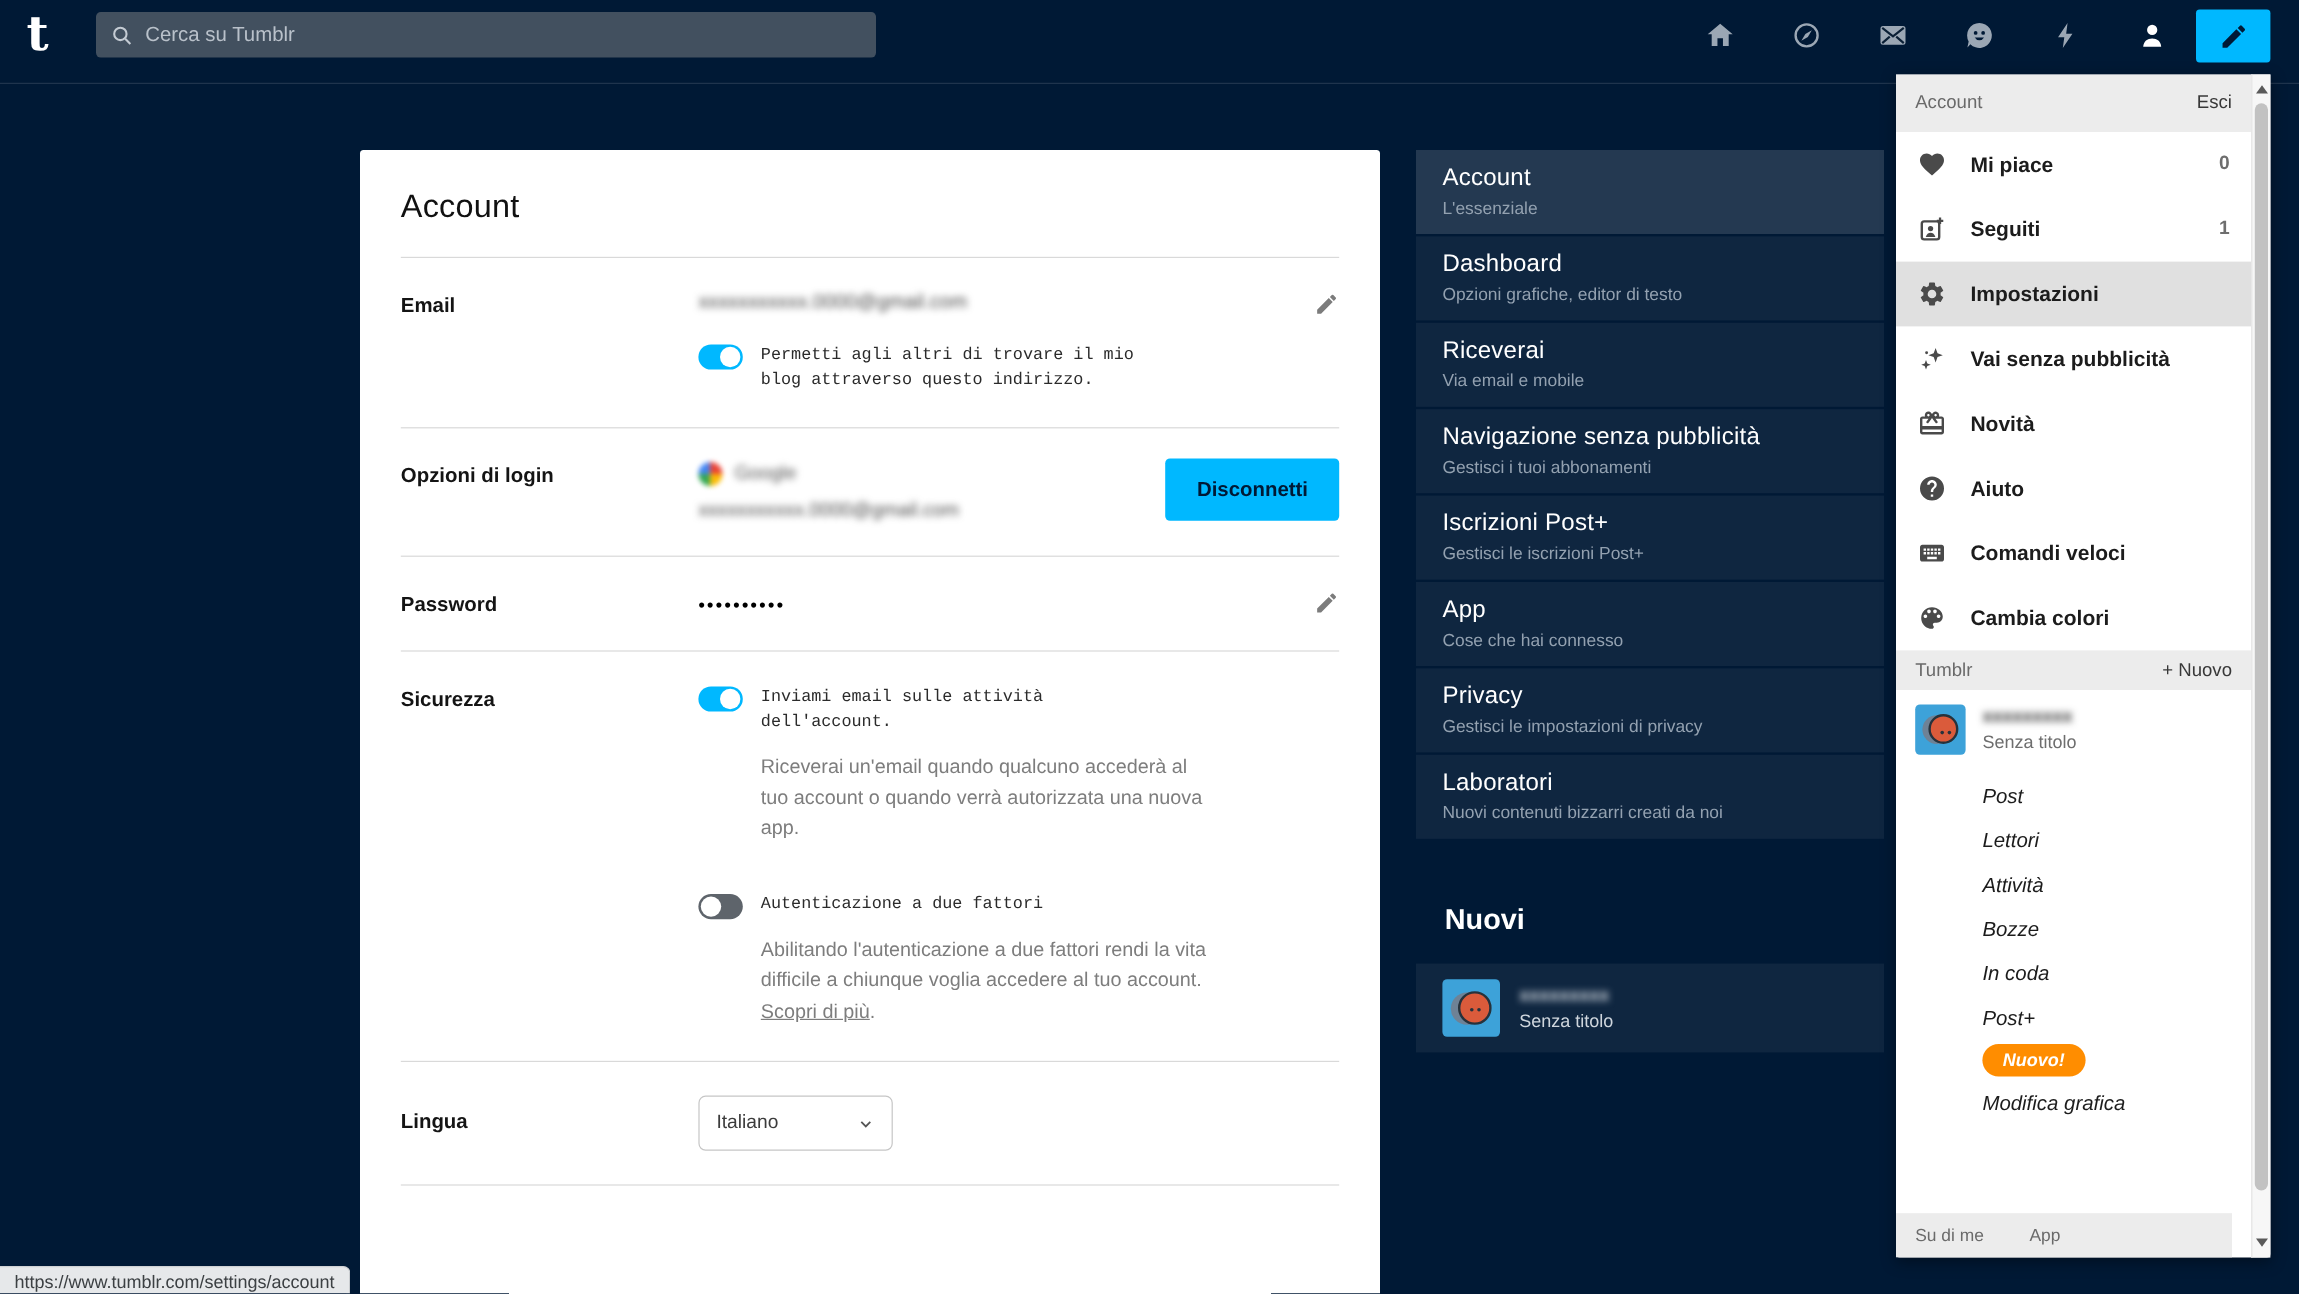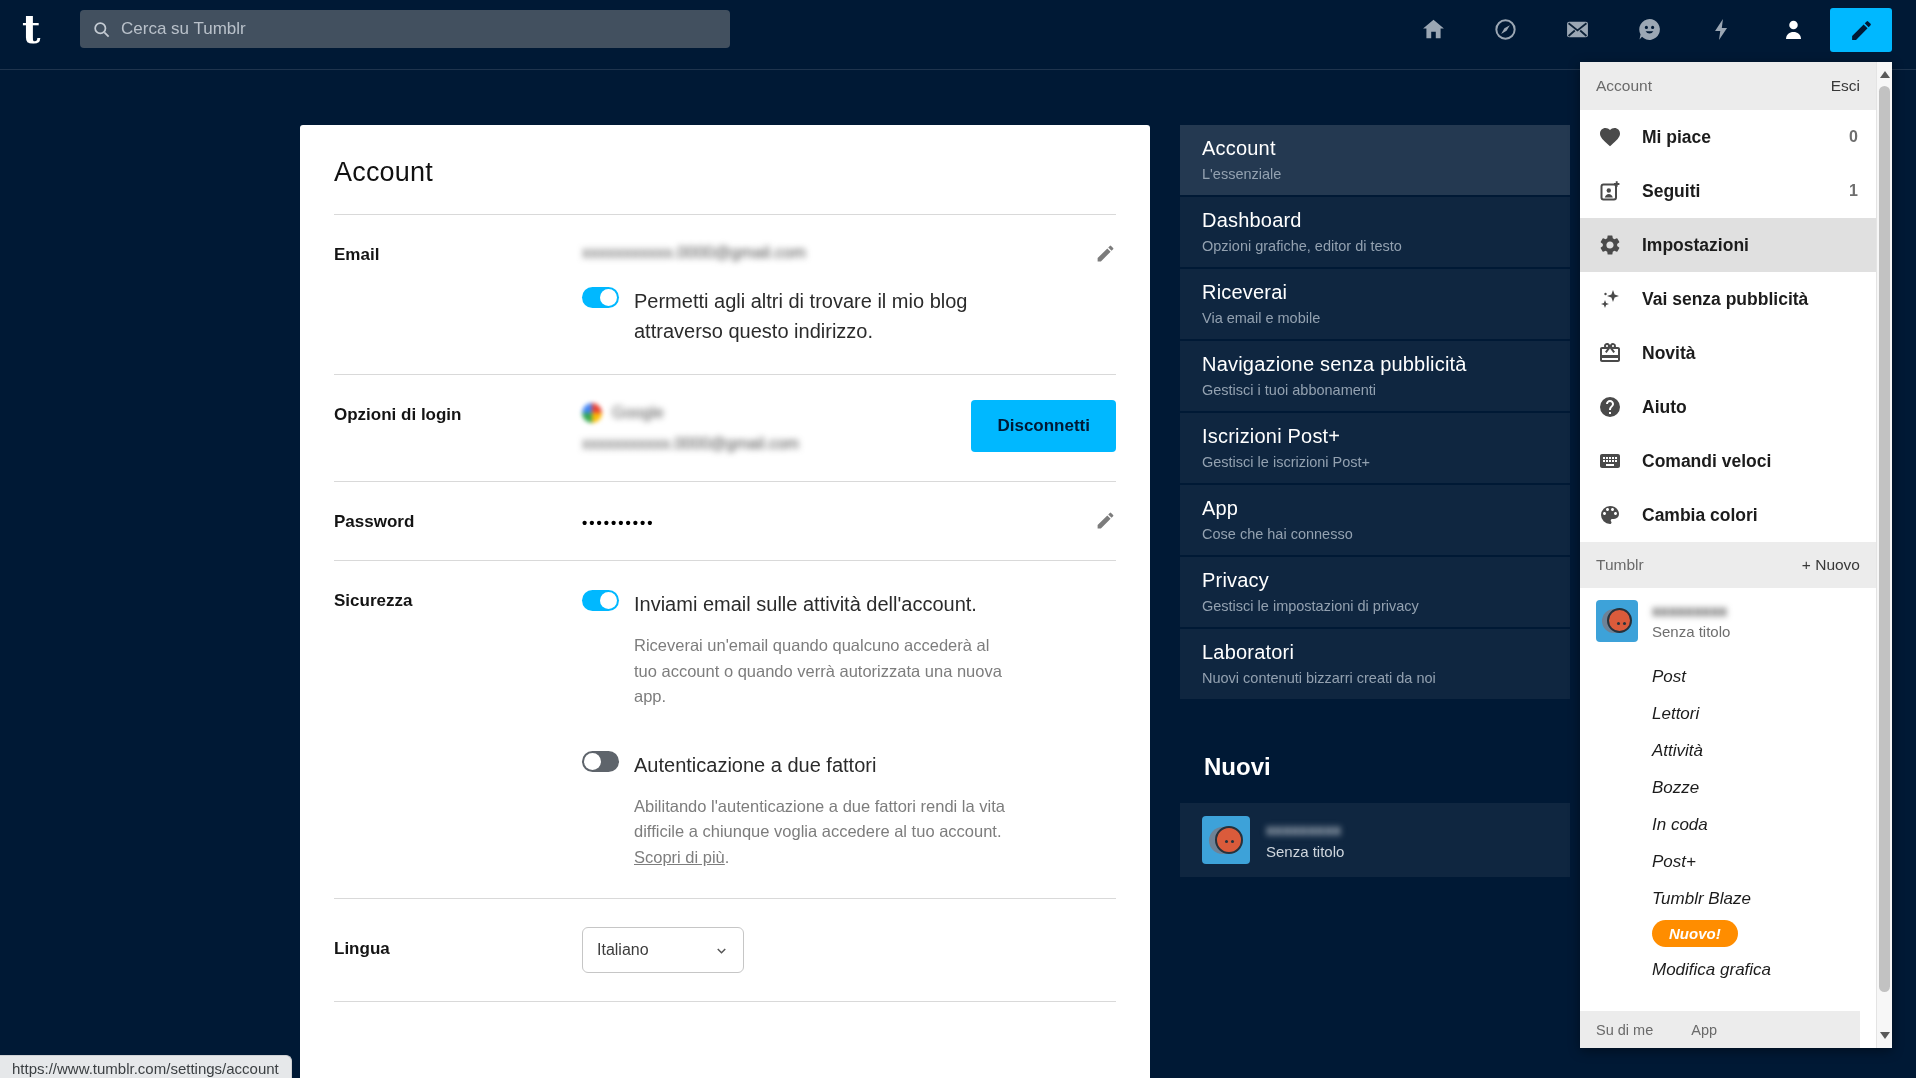--- a/index.html
+++ b/index.html
@@ -36,21 +36,21 @@
   .blurred { filter:blur(3px); }
   .email-masked { color:#4a4a4a; font-size:16.5px; }
   .edit-icon { width:21px; height:21px; color:#7c7c7c; cursor:pointer; flex:none; }
   .toggle-row { display:flex; gap:15px; margin-top:22px; align-items:flex-start; }
   .tg { width:37px; height:21px; border-radius:12px; position:relative; flex:none; margin-top:1px; cursor:pointer; }
   .tg.on  { background:#00b8ff; }
   .tg.off { background:#5e646b; }
   .tg::after { content:""; position:absolute; top:2px; width:17px; height:17px; border-radius:50%; background:#fff; }
   .tg.on::after  { right:2px; }
   .tg.off::after { left:2px; }
-  .toggle-text { font-size:20px; color:#2b2b2b; line-height:1.5; max-width:350px; }
+  .toggle-text { font-size:14px; color:#2b2b2b; line-height:1.5; max-width:350px;font-family:Liberation Mono, monospace; }
   .gdesc { color:#7d7d7d; font-size:16.5px; line-height:1.55; max-width:372px; margin:14px 0 0 52px; }
   .gdesc a { color:#7d7d7d; text-decoration:underline; cursor:pointer; }
   .google-line { display:flex; align-items:center; gap:10px; }
   .google-dot { width:20px; height:20px; border-radius:50%; flex:none; filter:blur(2px);
                 background:conic-gradient(#ea4335 0 25%, #fbbc05 25% 50%, #34a853 50% 75%, #4285f4 75% 100%); }
   .provider-masked { font-size:16px; color:#555; }
   .login-email { margin-top:12px; font-size:16px; color:#4a4a4a; }
   .disconnect-btn { position:absolute; right:0; top:25px; background:#00b8ff; color:#001935; font-weight:bold;
                     font-size:17px; border:none; border-radius:4px; padding:16px 26px; cursor:pointer;
                     font-family:"Liberation Sans", sans-serif; }
@@ -77,21 +77,21 @@
                   background:#26323c; box-shadow:6px 0 0 #26323c; }
   .blog-row .bname { color:#d8dee4; font-size:15px; font-weight:bold; }
   .blog-row .bsub { color:#cfd6dd; font-size:15px; margin-top:5px; }
 
   
   .dropdown { position:absolute; left:1580px; top:62px; width:312px; height:986px; background:#fff;
               border-radius:0 0 3px 3px; box-shadow:0 3px 12px rgba(0,0,0,.4); }
   .dd-inner { position:absolute; left:0; top:0; right:16px; bottom:0; overflow:hidden; }
   .dd-strip { height:48px; background:#ececec; display:flex; align-items:center; justify-content:space-between;
               padding:0 16px; }
-  .dd-strip.small { height:46px; }
+  .dd-strip.small { height:33px; }
   .dd-strip .muted { color:#6a6a6a; font-size:15.5px; }
   .dd-strip .action { color:#383838; font-size:15.5px; cursor:pointer; }
   .dd-item { height:54px; display:flex; align-items:center; gap:20px; padding:0 18px; cursor:pointer;font-weight:bold; }
   .dd-item.hl { background:#e0e0e0; }
   .dd-item svg { width:24px; height:24px; color:#4a4a4a; flex:none; }
   .dd-item .lbl { font-size:17.5px; color:#1c1c1c; }
   .dd-item .cnt { margin-left:auto; font-size:16px; color:#6e6e6e; }
   .dd-blog { display:flex; gap:14px; padding:12px 16px 10px; align-items:center; cursor:pointer; }
   .dd-blog .avatar { width:42px; height:42px; }
   .dd-blog .avatar .back-circle { left:6px; top:9px; width:24px; height:24px; }
@@ -364,21 +364,20 @@
       </div>
     </div>
 
     <div class="dd-links">
       <span class="dlink">Post</span>
       <span class="dlink">Lettori</span>
       <span class="dlink">Attività</span>
       <span class="dlink">Bozze</span>
       <span class="dlink">In coda</span>
       <span class="dlink">Post+</span>
-      <span class="dlink">Tumblr Blaze</span>
       <span class="badge">Nuovo!</span>
       <span class="dlink">Modifica grafica</span>
     </div>
 
     <div class="dd-footer">
       <span>Su di me</span>
       <span>App</span>
     </div>
   </div>
 

